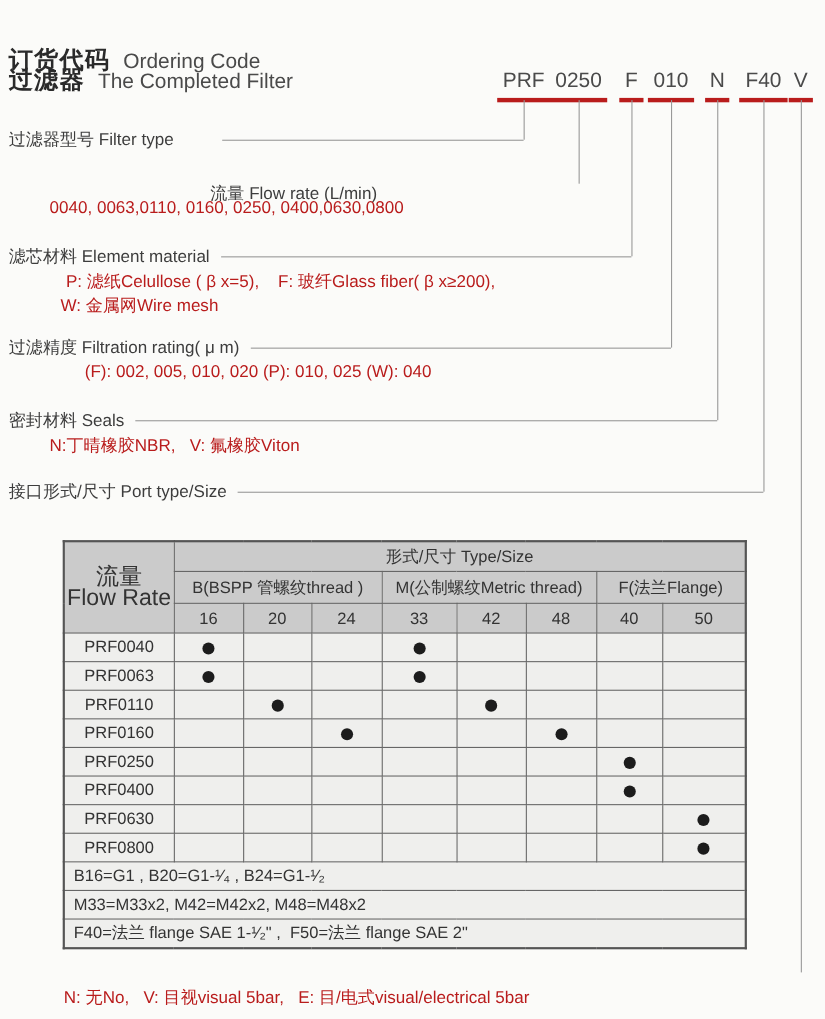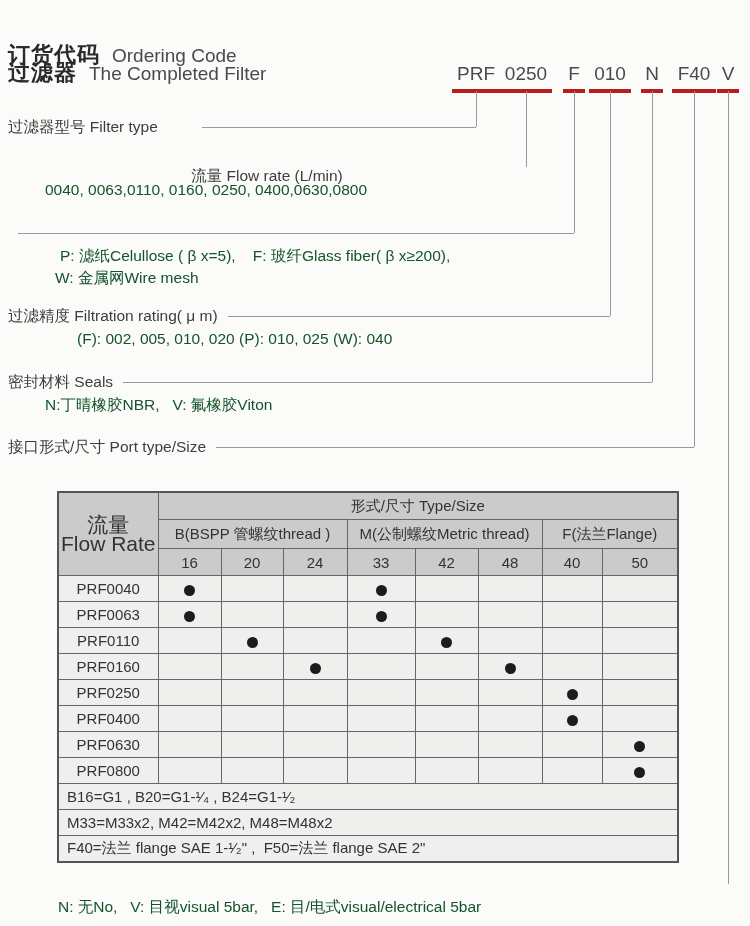--- a/index.html
+++ b/index.html
@@ -11,21 +11,21 @@
   .title .en{font-size:19px;color:#4a4a4a;}
 
   .codeseg{position:absolute;top:62px;height:27px;border-bottom:4px solid #b91c1c;
            font-size:19px;color:#4a4a4a;text-align:center;line-height:24px;}
   .vline{position:absolute;width:1px;background:#999;}
 
   .lblrow{position:absolute;left:8px;display:flex;align-items:center;height:18px;}
   .lblrow .txt{font-size:15.5px;color:#3d3d3d;white-space:pre;}
   .lblrow .leader{flex:1;border-top:1px solid #999;margin-left:10px;height:0;}
 
-  .sub{position:absolute;font-size:15.5px;color:#14532d;white-space:pre;}
+  .sub{position:absolute;font-size:15.5px;color:#b91c1c;white-space:pre;}
 
   table.matrix{position:absolute;left:57px;top:491px;width:620px;border-collapse:collapse;
                table-layout:fixed;font-size:15px;color:#333;}
   table.matrix{border:2px solid #555;}
   table.matrix td,table.matrix th{border:1px solid #666;padding:0;text-align:center;
                font-weight:normal;overflow:hidden;}
   table.matrix thead th{background:#cbcbcb;}
   table.matrix tbody td{background:#efefed;height:25px;}
   table.matrix .hrow1 th{height:26px;}
   table.matrix .hrow2 th{height:28px;font-size:15px;}
@@ -70,20 +70,21 @@
     <div class="leader"></div>
   </div>
 
   <div class="lblrow" style="top:166px;width:518px;flex-direction:column;">
     <span class="txt">流量 Flow rate (L/min)</span>
     <div class="leader"></div>
   </div>
   <div class="sub" style="left:45px;top:181px;">0040, 0063,0110, 0160, 0250, 0400,0630,0800</div>
 
   <div class="lblrow" style="top:224px;width:566px;">
+    <span class="txt">滤芯材料 Element material</span>
     <div class="leader"></div>
   </div>
   <div class="sub" style="left:60px;top:246px;">P: 滤纸Celullose ( β x=5),    F: 玻纤Glass fiber( β x≥200),</div>
   <div class="sub" style="left:55px;top:268px;">W: 金属网Wire mesh</div>
 
   <div class="lblrow" style="top:307px;width:602px;">
     <span class="txt">过滤精度 Filtration rating( μ m)</span>
     <div class="leader"></div>
   </div>
   <div class="sub" style="left:45px;top:330px;margin-left:32px;">(F): 002, 005, 010, 020 (P): 010, 025 (W): 040</div>

